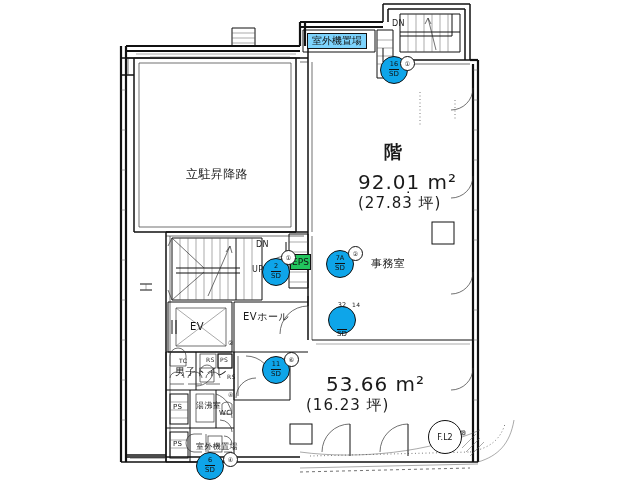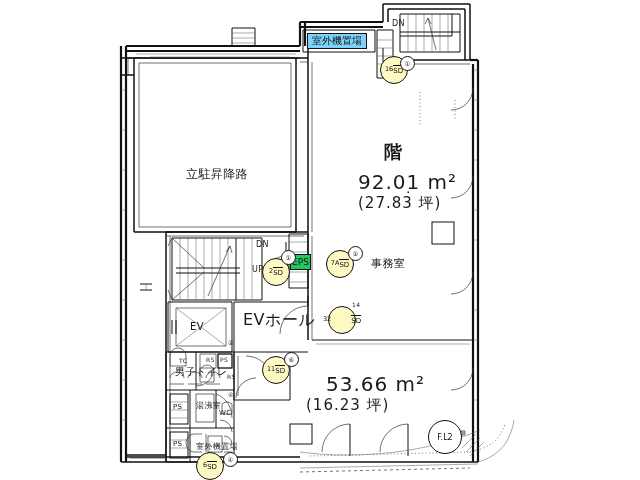--- a/index.html
+++ b/index.html
@@ -57,43 +57,43 @@
   .lbl-room-big {
     font-size: 12px;
   }
   .lbl-tiny {
     font-size: 7px;
   }
   .lbl-micro {
     font-size: 6px;
   }
   .lbl-evhall {
-    font-size: 16px;
+    font-size: 10px;
     letter-spacing: 0.5px;
     text-align: right;
   }
   .boxed-label {
     position: absolute;
     border: 1px solid #111;
     background: #7dd3fc;
     color: #111;
     font-size: 10px;
     padding: 2px 4px;
     line-height: 1;
     white-space: nowrap;
   }
   .door-tag {
     position: absolute;
     width: 26px;
     height: 26px;
     border: 1px solid #111;
     border-radius: 50%;
-    background: #fef9c3;
+    background: #0ea5e9;
     display: flex;
-    flex-direction: row;
+    flex-direction: column;
     align-items: center;
     justify-content: center;
     font-size: 6.5px;
     line-height: 1.15;
     color: #111;
   }
   .door-tag .tag-top {
     display: block;
   }
   .door-tag .tag-bot {

